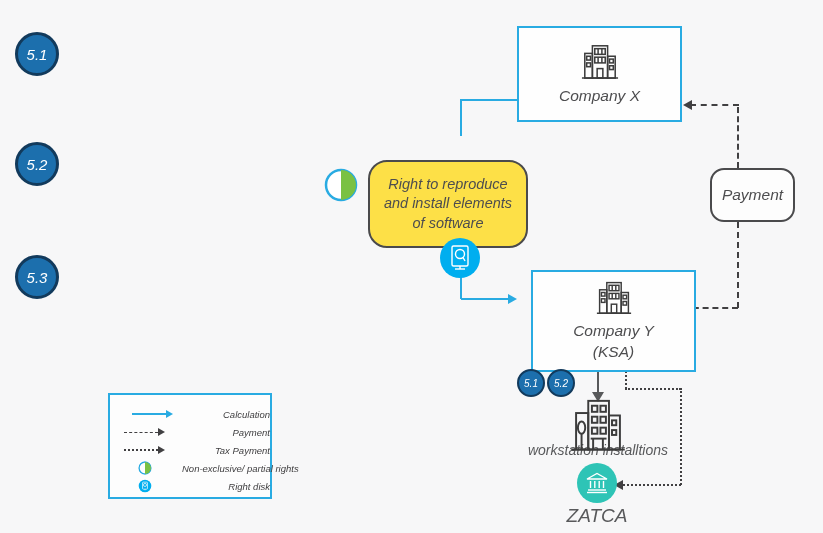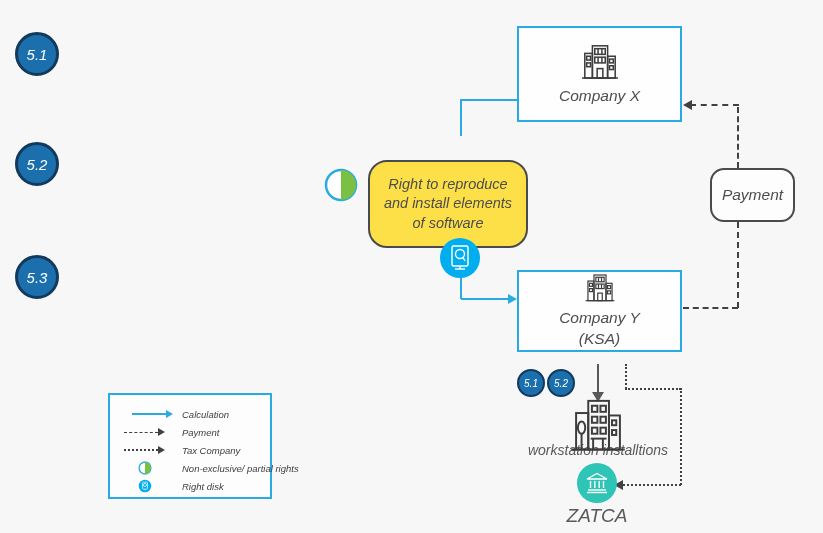--- a/index.html
+++ b/index.html
@@ -26,21 +26,21 @@
     margin-left: 10px; width: 238px;
     font-size: 13.5px; line-height: 1.45; color: #58595b;
   }
 
   
   .legend {
     position: absolute; left: 108px; top: 393px; width: 164px; height: 106px;
     background: #fdfdfd; border: 2px solid #29abe2;
     padding: 10px 0 0 14px;
   }
-  .legend-row { display: flex; align-items: center; height: 18px; }
+  .legend-row { display: flex; align-items: center; height: 18px; justify-content: space-between; }
   .legend-icon { width: 52px; display: flex; align-items: center; justify-content: flex-start; flex: 0 0 auto; }
   .legend-label { font-size: 9.5px; color: #414042; margin-left: 6px; white-space: nowrap; }
   .lg-line { width: 34px; height: 0; margin-left: 8px; }
   .lg-solid  { border-top: 2px solid #29abe2; }
   .lg-dashed { border-top: 1.5px dashed #414042; margin-left: 0; }
   .lg-dotted { border-top: 2px dotted #414042; margin-left: 0; }
   .lg-head { width: 0; height: 0; border-top: 4px solid transparent; border-bottom: 4px solid transparent; }
   .lg-head-cyan { border-left: 7px solid #29abe2; }
   .lg-head-dark { border-left: 7px solid #414042; }
   .lg-circ { width: 14px; height: 14px; border-radius: 50%; margin-left: 14px; }
@@ -125,21 +125,21 @@
         <span class="lg-line lg-dashed"></span>
           <span class="lg-head lg-head-dark"></span>
       </span>
       <span class="legend-label">Payment</span>
     </div>
     <div class="legend-row">
       <span class="legend-icon">
         <span class="lg-line lg-dotted"></span>
           <span class="lg-head lg-head-dark"></span>
       </span>
-      <span class="legend-label">Tax Company</span>
+      <span class="legend-label">Tax Payment</span>
     </div>
     <div class="legend-row">
       <span class="legend-icon">
         <svg class="lg-circ" viewBox="0 0 20 20" style="border:none;">
           <circle cx="10" cy="10" r="8.5" fill="#fff" stroke="#29abe2" stroke-width="2"></circle>
           <path d="M10 1.5 A8.5 8.5 0 0 1 10 18.5 Z" fill="#7ac143"></path>
         </svg>
       </span>
       <span class="legend-label">Non-exclusive/ partial rights</span>
     </div>
@@ -213,21 +213,21 @@
       <g fill="none" stroke="#fff" stroke-width="1.4">
         <rect x="4" y="2" width="16" height="20" rx="1.5"></rect>
         <circle cx="12" cy="10" r="4.5"></circle>
         <line x1="15" y1="13.5" x2="17" y2="17"></line>
         <line x1="12" y1="22" x2="12" y2="25"></line>
         <line x1="7" y1="25" x2="17" y2="25"></line>
       </g>
     </svg>
   </div>
 
-  <div class="company-box" style="left:517px; top:270px; height:82px;">
+  <div class="company-box" style="left:531px; top:270px; height:102px;">
     <svg width="46" height="36" viewBox="0 0 48 40">
       <g fill="none" stroke="#3c3c3c" stroke-width="1.6">
         <line x1="5" y1="38" x2="43" y2="38"></line>
         <rect x="16" y="4" width="16" height="34"></rect>
         <rect x="8" y="12" width="8" height="26"></rect>
         <rect x="32" y="15" width="8" height="23"></rect>
         <rect x="18.5" y="7" width="11" height="6"></rect>
         <rect x="18.5" y="16" width="11" height="6"></rect>
         <rect x="21" y="28" width="6" height="10"></rect>
         <rect x="10" y="15" width="4" height="4"></rect>

